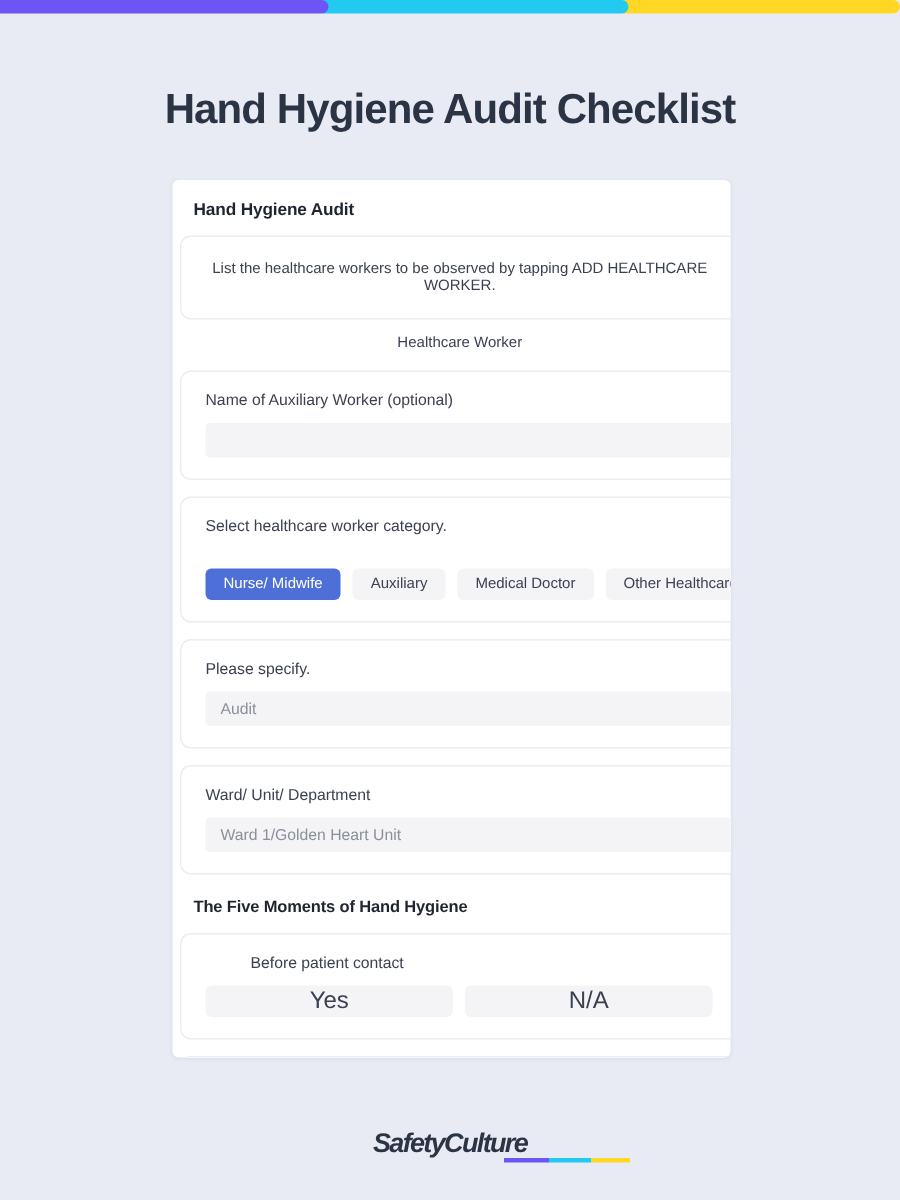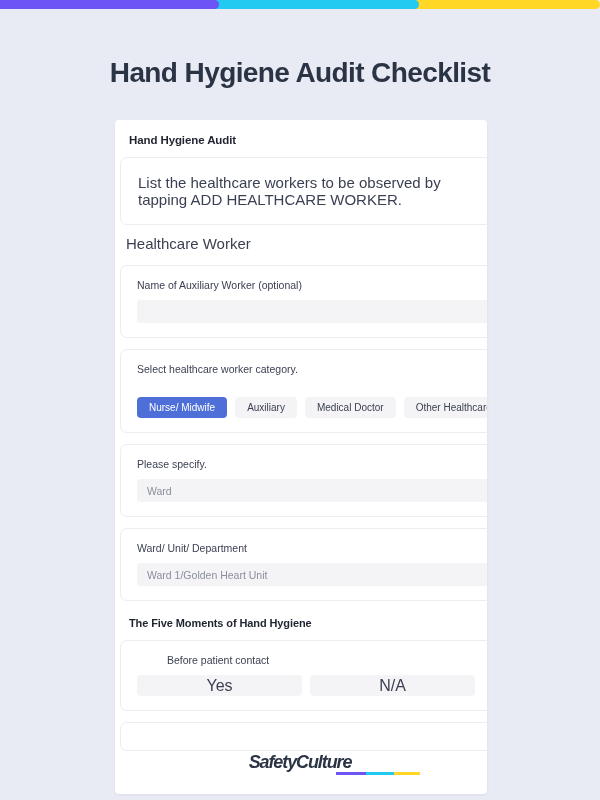--- a/index.html
+++ b/index.html
@@ -41,21 +41,21 @@
     letter-spacing: -0.6px;
     color: #2b3445;
   }
 
   
   .card {
     position: absolute;
     left: 115px;
     top: 120px;
     width: 372px;
-    height: 674px;
+    height: 585px;
     background: #ffffff;
     border-radius: 4px;
     overflow: hidden;
     box-shadow: 0 1px 3px rgba(40,50,80,0.07);
   }
 
   .card-title {
     font-size: 11.5px;
     font-weight: bold;
     color: #1f2430;
@@ -67,23 +67,24 @@
     margin: 11px 0 0 5px;
     width: 372px;
     background: #fff;
     border: 1px solid #ebedf2;
     border-radius: 7px;
     box-sizing: border-box;
     padding: 13px 16px 14px 16px;
   }
 
   .group-label {
-    font-size: 15px;
+    font-size: 10px;
     color: #3b3f52;
     padding: 0 0 2px 1px;
+    text-align: center;
   }
 
   .field-label {
     font-size: 10.5px;
     color: #3c4052;
     margin-bottom: 9px;
   }
 
   .text-input {
     height: 23px;
@@ -210,21 +211,21 @@
     <div class="chips">
       <div class="chip selected-blue">Nurse/ Midwife</div>
       <div class="chip">Auxiliary</div>
       <div class="chip">Medical Doctor</div>
       <div class="chip">Other Healthcare</div>
     </div>
   </div>
 
   <div class="section">
     <div class="field-label">Please specify.</div>
-    <div class="text-input">Ward</div>
+    <div class="text-input">Audit</div>
   </div>
 
   <div class="section">
     <div class="field-label">Ward/ Unit/ Department</div>
     <div class="text-input">Ward 1/Golden Heart Unit</div>
   </div>
 
   <div class="moments-title">The Five Moments of Hand Hygiene</div>
 
   <div class="section">

